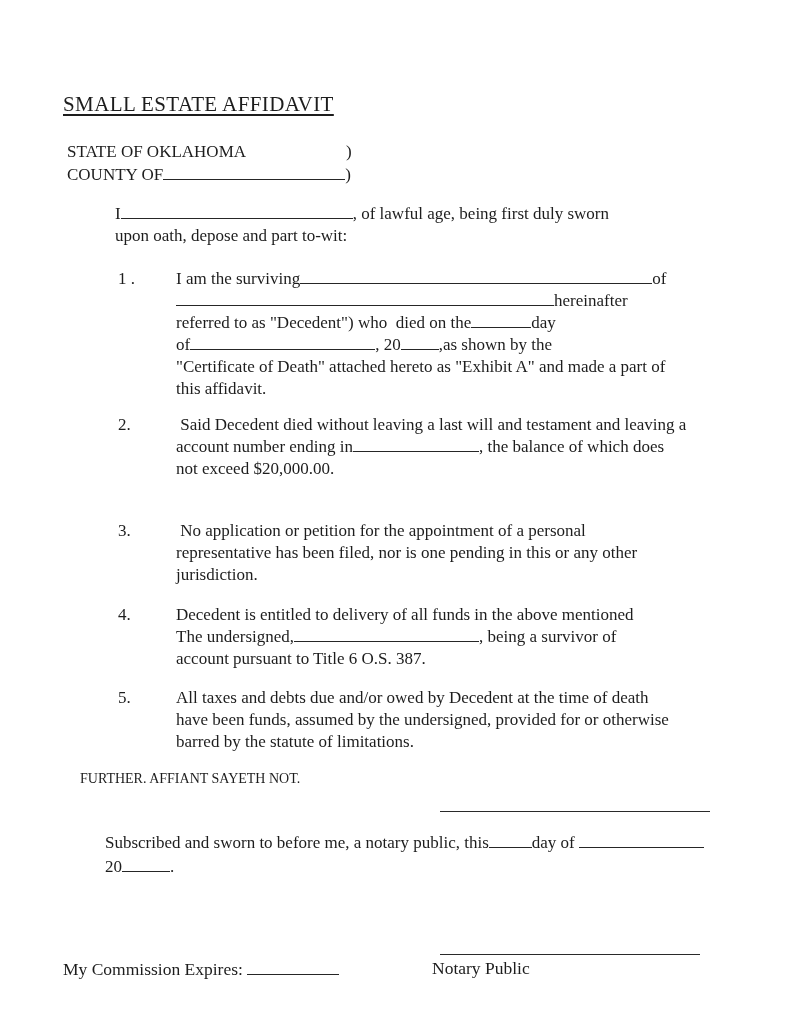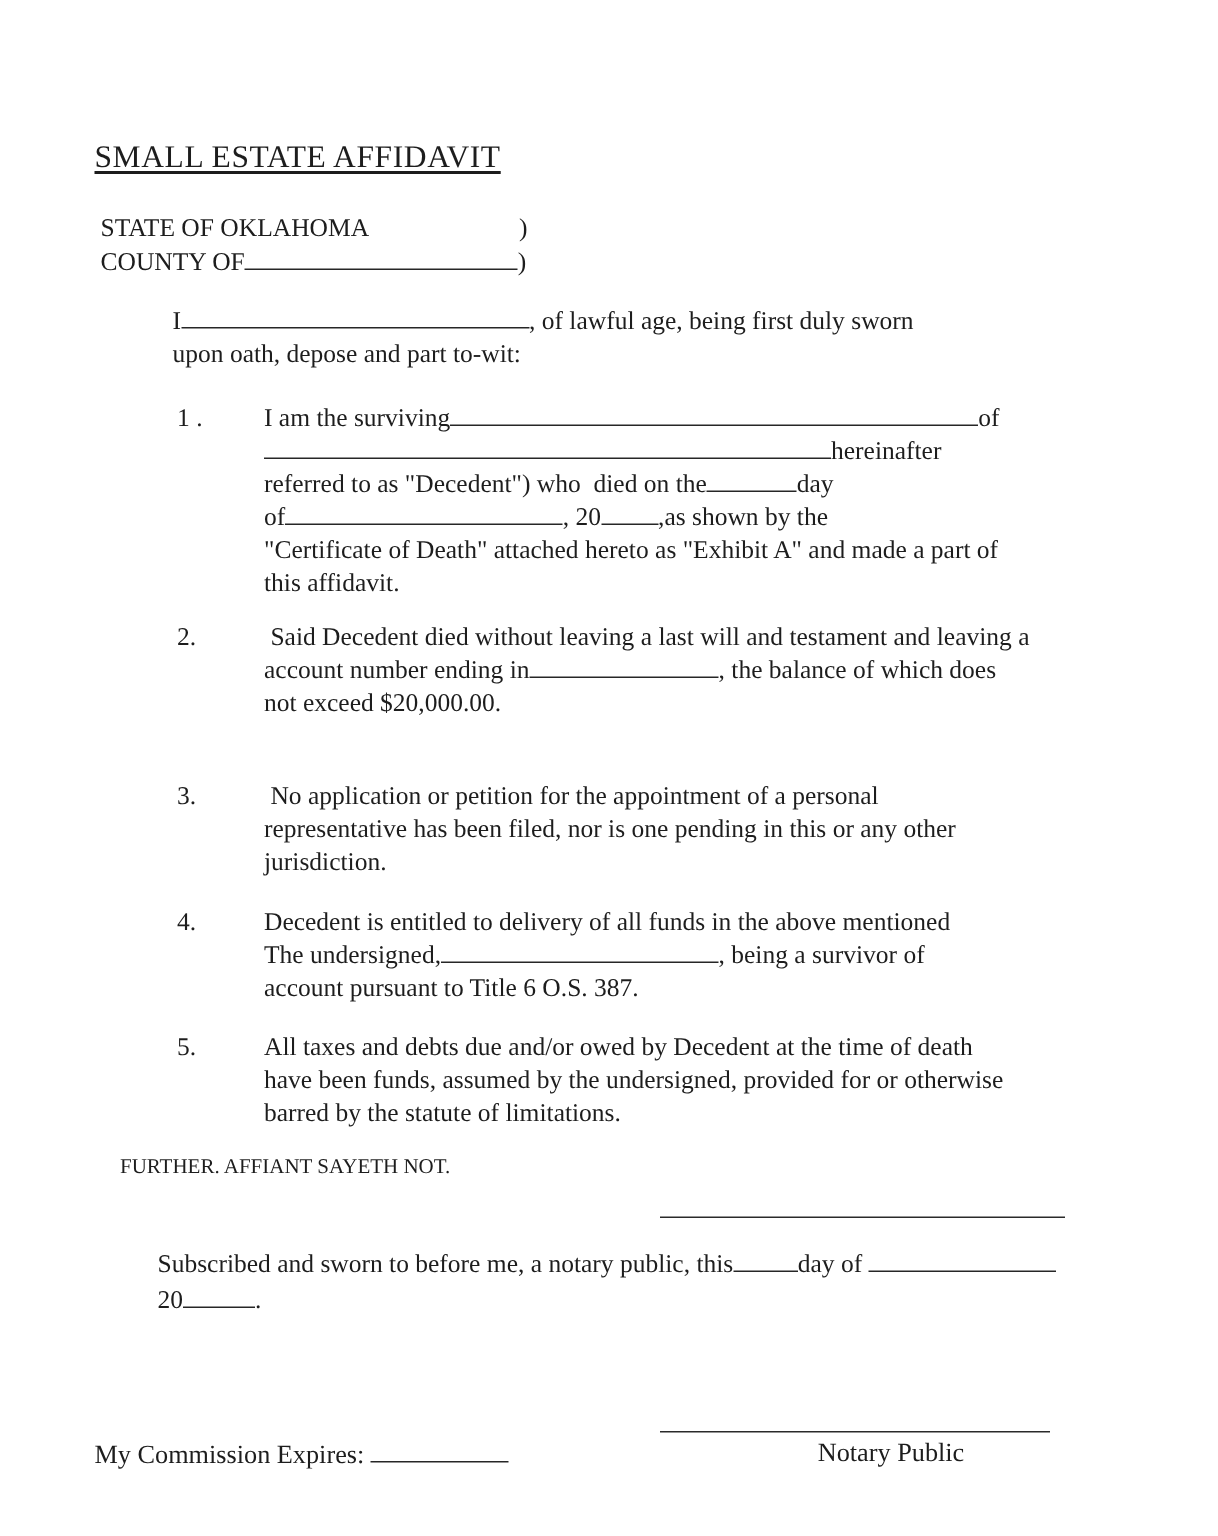--- a/index.html
+++ b/index.html
@@ -44,22 +44,22 @@
   #further{left:80px;top:771px;font-size:14px;}
 
   .sigline{border-top:1.7px solid #2a2a2a;height:0;}
   #affiant-sig-line{left:440px;top:811px;width:270px;}
 
   #notary-clause{left:105px;top:831px;}
   #notary-clause .line{line-height:24px;}
 
   #notary-sig-line{left:440px;top:954px;width:260px;}
   #notary-public-label{
-    left:464px;top:958px;width:260px;
-    text-align:center;font-size:17.5px;
+    left:432px;top:958px;width:260px;
+    text-align:left;font-size:17.5px;
   }
   #commission{left:63px;top:958px;font-size:17.5px;text-align:right;}
 </style>
 </head>
 <body>
 
 <div class="page">
 
   <div class="abs" id="title">SMALL ESTATE AFFIDAVIT</div>
 

